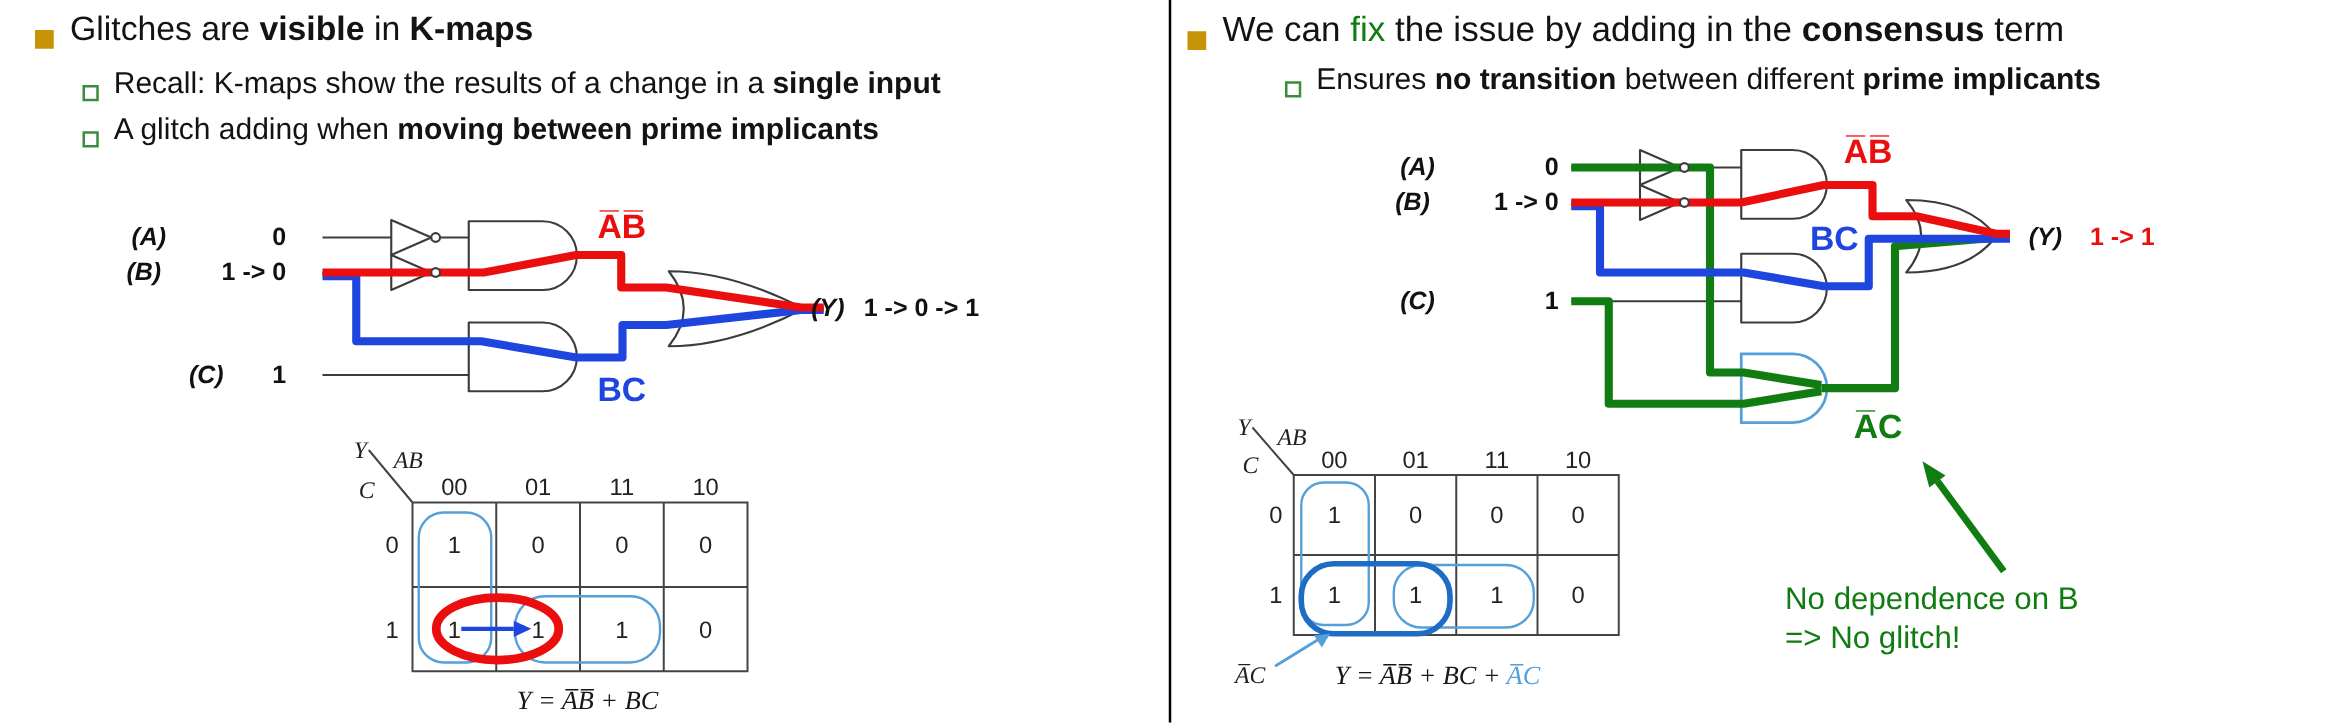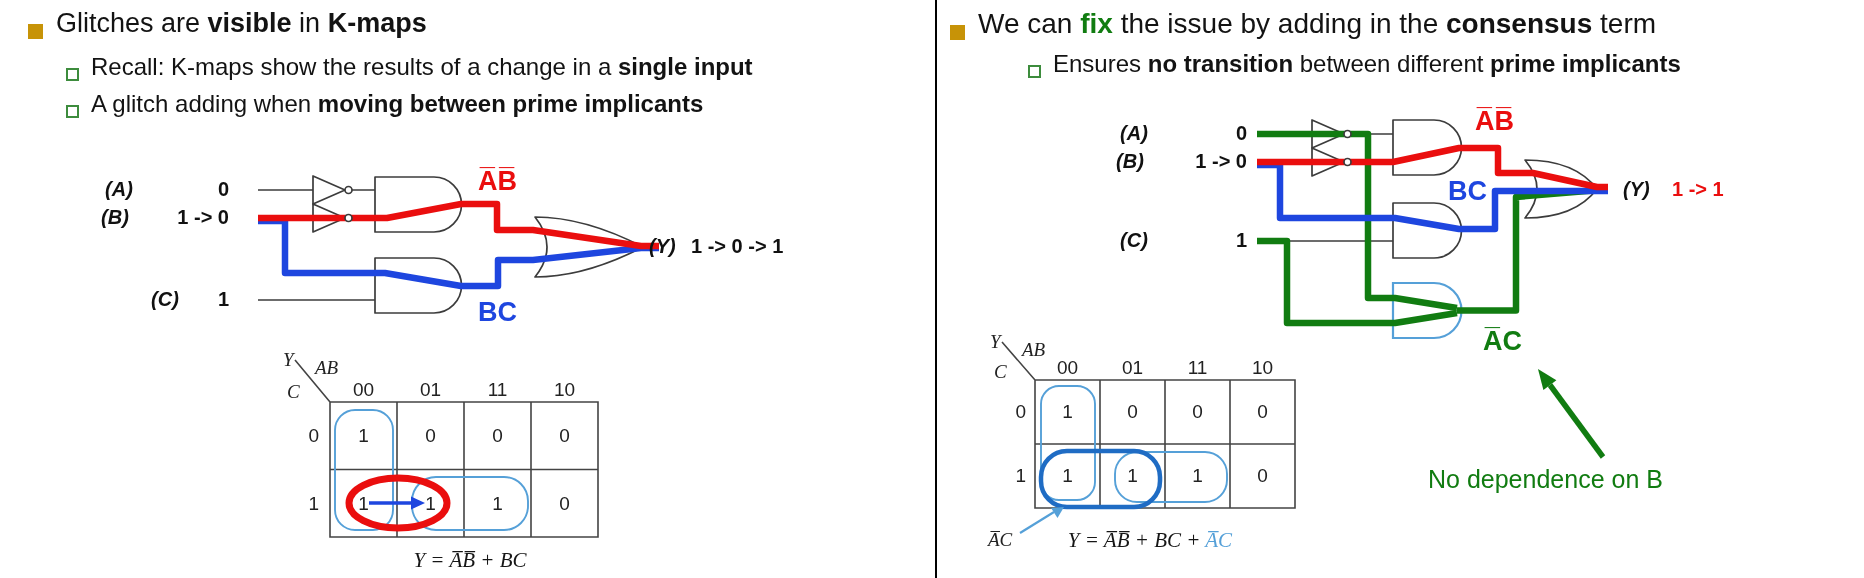--- a/index.html
+++ b/index.html
@@ -9,21 +9,21 @@
   .divider{position:absolute;left:935px;top:0;width:2px;height:578px;background:#000}
   .line{position:absolute;display:flex;align-items:flex-end;white-space:nowrap}
   .line .txt{display:inline-block}
   .main .txt{font-size:27px}
   .rmain .txt{font-size:28px}
   .sub .txt{font-size:24px}
   b{font-weight:700}
   .sq{display:inline-block;flex:none}
   .sq.gold{width:15px;height:15px;background:var(--gold);margin:9px 13px 0 0}
   .sq.green{width:9px;height:9px;border:2.5px solid #3d8c3d;background:#fff;margin:8px 12px 0 0}
-  .greenword{color:var(--green);font-weight:700}
+  .greenword{color:var(--green);font-weight:400}
   .anno{position:absolute;left:1428px;top:464px;width:348px;
         color:var(--green);font-weight:400;font-size:25px;line-height:31px}
   
   svg{overflow:visible}
   .wire{stroke:#3c3c3c;stroke-width:1.7;fill:none}
   .gate{stroke:#3c3c3c;stroke-width:1.7;fill:#fff;stroke-linejoin:round}
   .gate3{stroke:var(--loop_blue);stroke-width:2.2;fill:#fff}
   .bub{stroke:#3c3c3c;stroke-width:1.7;fill:#fff}
   .cpath{fill:none;stroke-width:6.5;stroke-linejoin:round;stroke-linecap:butt}
   .cpath.red{stroke:var(--red)}
@@ -183,13 +183,14 @@
   <polygon class="shead" points="84,177 77.5,187.9 71.1,178.1"></polygon>
   <text class="keq" x="170" y="217" text-anchor="middle"><tspan>Y = A̅B̅ + BC + </tspan><tspan class="lblue-t">A̅C</tspan></text>
 </svg>
 
 <svg class="abs" style="left:1500px;top:362px" width="130" height="105" viewBox="0 0 130 105">
   <line class="garrow" x1="103" y1="95" x2="50" y2="23"></line>
   <polygon class="ghead" points="38,7 56.4,18.3 43.4,27.9"></polygon>
 </svg>
 <div class="anno">
   <div>No dependence on B</div>
+  <div>=&gt; No glitch!</div>
 </div>
 
 </body></html>

